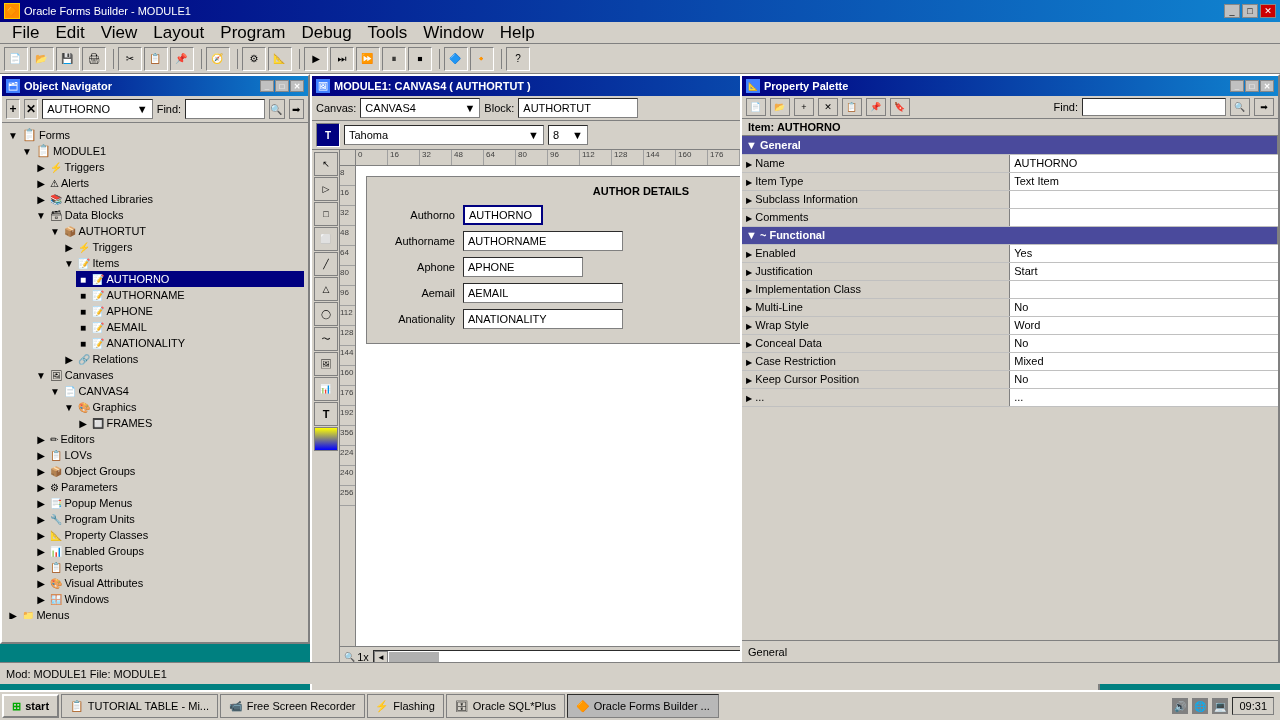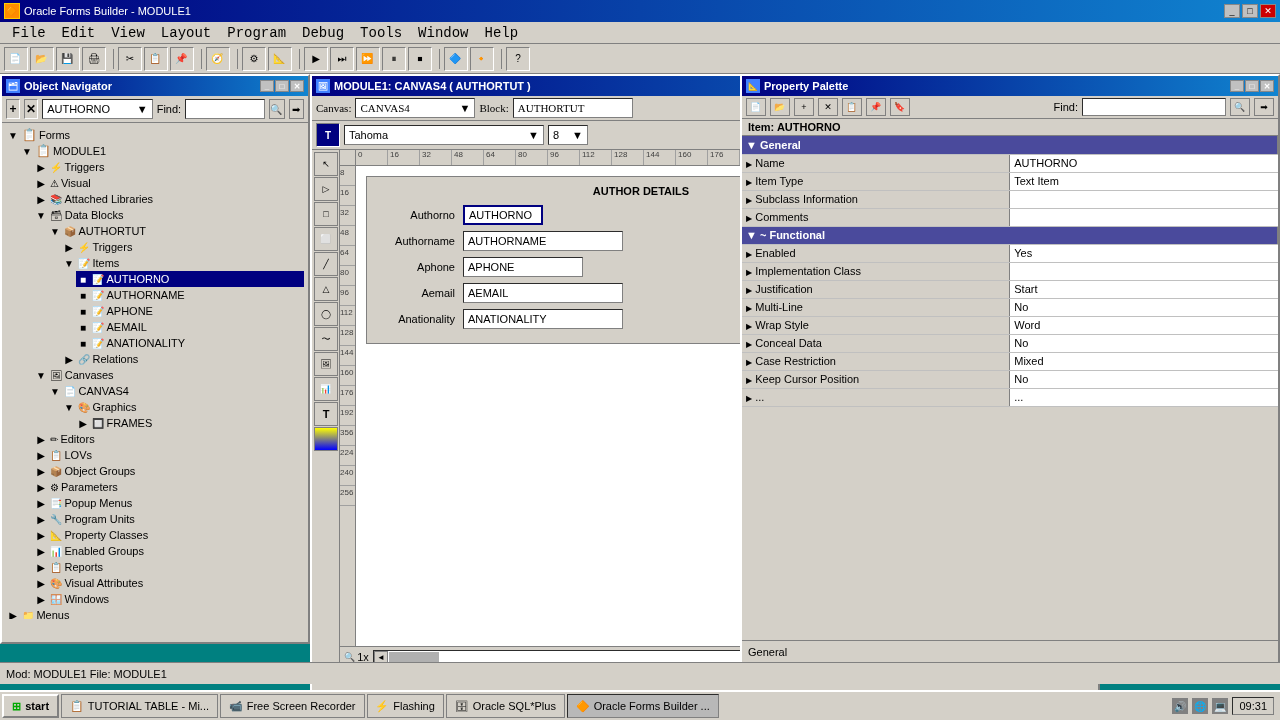--- a/index.html
+++ b/index.html
@@ -37,22 +37,21 @@
       background: #d4d0c8;
       height: 22px;
       display: flex;
       align-items: center;
       border-bottom: 1px solid #808080;
       padding: 0 4px;
     }
     .menu-item {
       padding: 2px 8px;
       cursor: pointer;
-      font-size: 14px;
-      font-family: Liberation Mono, monospace;
+      font-size: 17px;
     }
 
     
     .toolbar {
       background: #d4d0c8;
       height: 30px;
       display: flex;
       align-items: center;
       padding: 2px 4px;
       gap: 2px;
@@ -156,21 +155,20 @@
       width: 790px;
       height: 640px;
       background: #d4d0c8;
       border: 2px solid #808080;
       border-top: 2px solid white;
       border-left: 2px solid white;
     }
     .canvas-toolbar {
       display: flex; align-items: center; padding: 2px 4px; gap: 4px;
       border-bottom: 1px solid #808080;
-      font-family: Liberation Serif, serif;
     }
     .canvas-lbl { font-size: 11px; }
     .canvas-select {
       width: 120px; height: 20px; background: white; border: 1px inset #808080;
       font-size: 11px; display: flex; align-items: center; padding: 0 4px;
     }
     .block-select {
       width: 120px; height: 20px; background: white; border: 1px inset #808080;
       font-size: 11px; display: flex; align-items: center; padding: 0 4px;
     }
@@ -475,21 +473,21 @@
         <span>MODULE1</span>
       </div>
       <div class="tree-item indent2">
         <span class="tree-icon">▶</span>
         <span style="font-size:10px;">⚡</span>
         <span>Triggers</span>
       </div>
       <div class="tree-item indent2">
         <span class="tree-icon">▶</span>
         <span style="font-size:10px;">⚠</span>
-        <span>Visual</span>
+        <span>Alerts</span>
       </div>
       <div class="tree-item indent2">
         <span class="tree-icon">▶</span>
         <span style="font-size:10px;">📚</span>
         <span>Attached Libraries</span>
       </div>
       <div class="tree-item indent2">
         <span class="tree-icon">▼</span>
         <span style="font-size:10px;">🗃</span>
         <span>Data Blocks</span>
@@ -836,26 +834,26 @@
           <tr class="prop-section-row">
             <td colspan="2">
               <span>▼</span> ~ Functional
             </td>
           </tr>
           <tr>
             <td><span class="tri">▶</span> Enabled</td>
             <td>Yes</td>
           </tr>
           <tr>
+            <td><span class="tri">▶</span> Justification</td>
+            <td>Start</td>
+          </tr>
+          <tr>
             <td><span class="tri">▶</span> Implementation Class</td>
             <td></td>
-          </tr>
-          <tr>
-            <td><span class="tri">▶</span> Justification</td>
-            <td>Start</td>
           </tr>
           <tr>
             <td><span class="tri">▶</span> Multi-Line</td>
             <td>No</td>
           </tr>
           <tr>
             <td><span class="tri">▶</span> Wrap Style</td>
             <td>Word</td>
           </tr>
           <tr>

